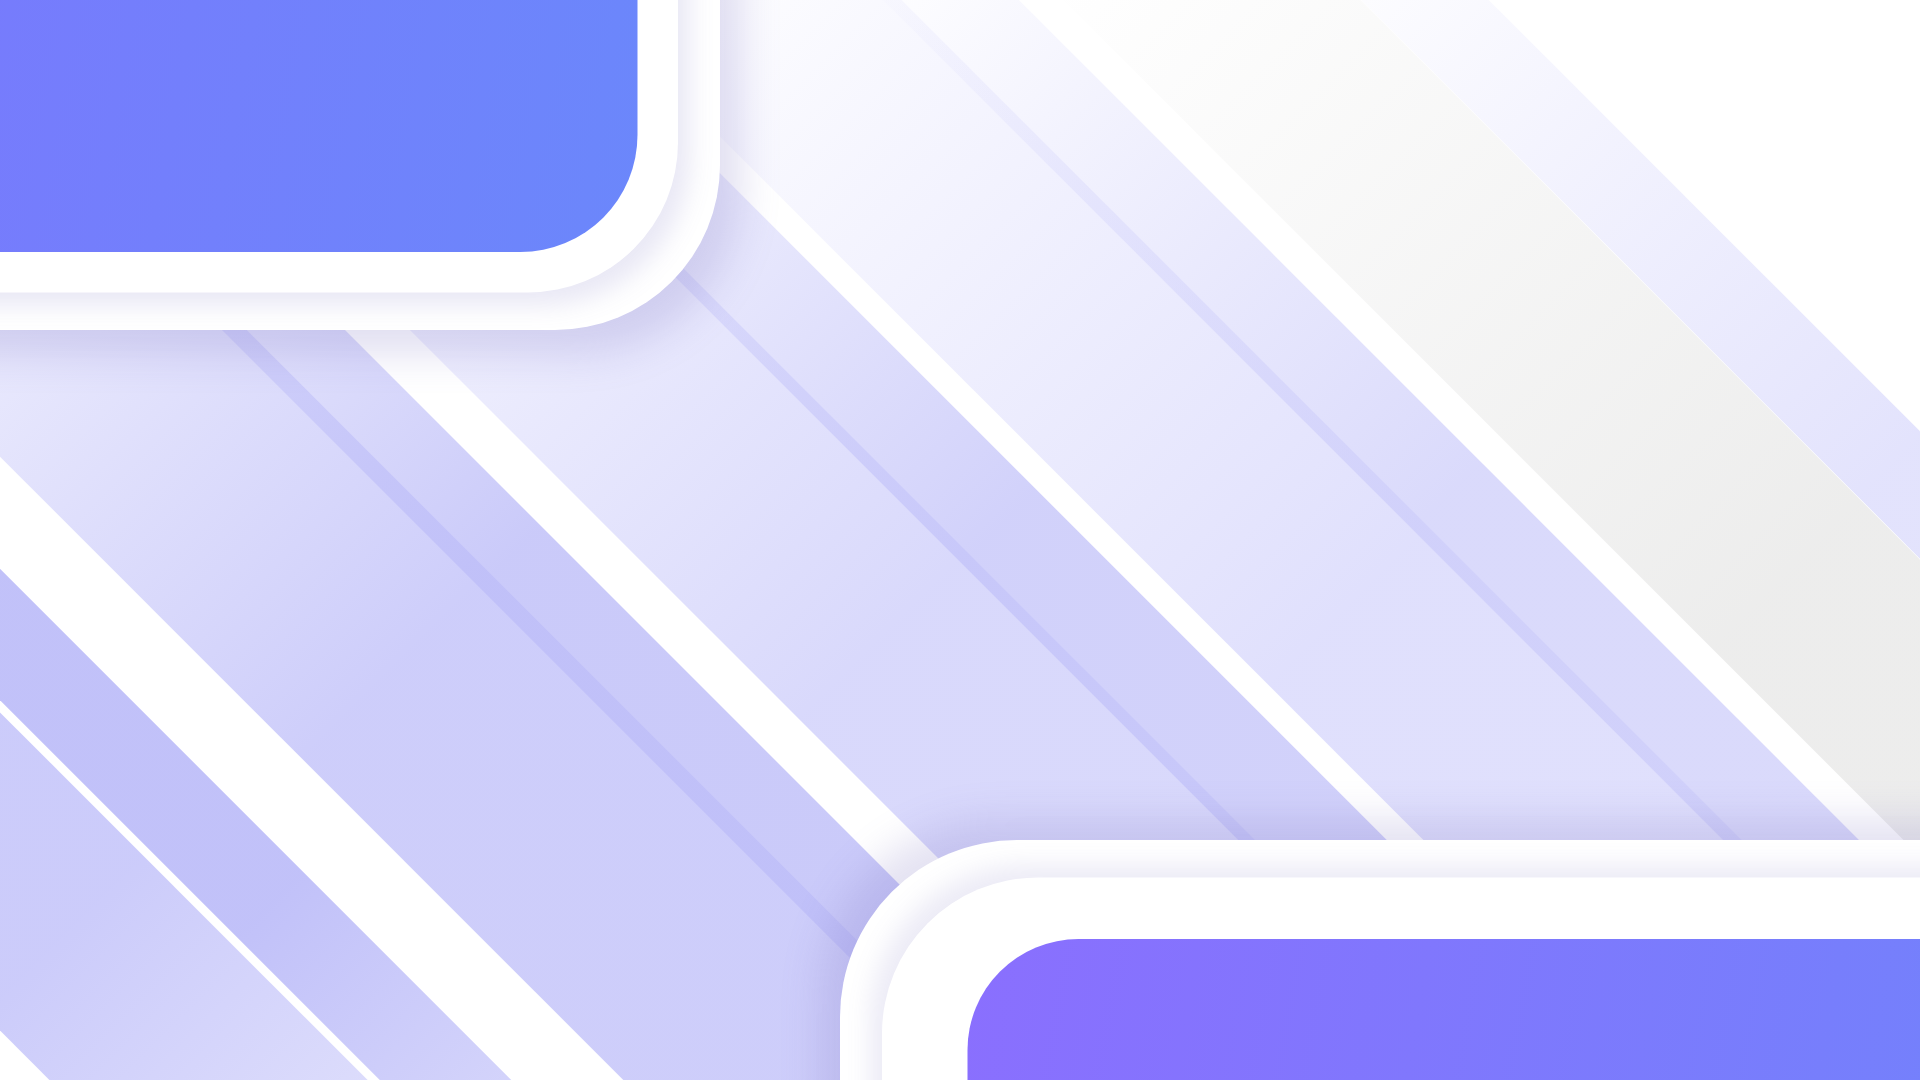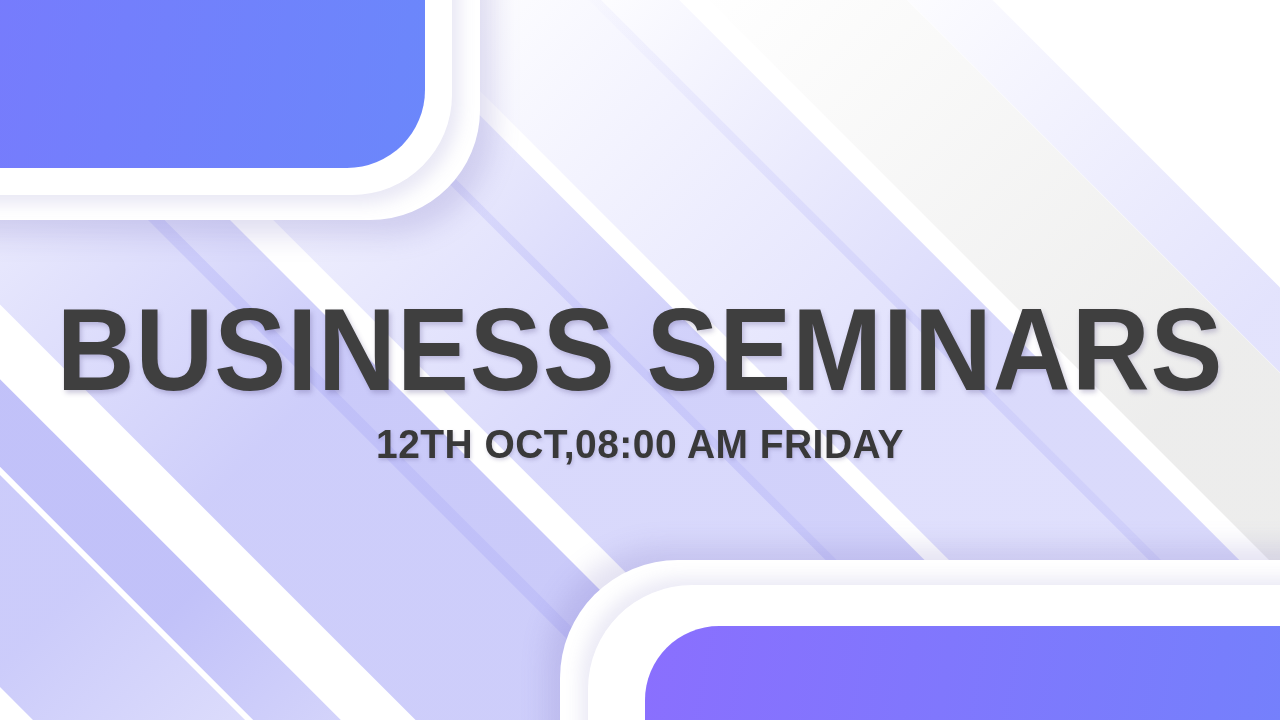--- a/index.html
+++ b/index.html
@@ -156,18 +156,14 @@
     </div>
 
   <div class="corner-shape tl-shadow"></div>
   <div class="corner-shape tl-white"></div>
   <div class="corner-shape tl-gradient" style="background: linear-gradient(100deg, rgb(130, 112, 254) 0%, rgb(107, 135, 251) 100%); border-bottom-right-radius: 78px;"></div>
 
   <div class="corner-shape br-shadow"></div>
   <div class="corner-shape br-white"></div>
   <div class="corner-shape br-gradient" style="background: linear-gradient(100deg, rgb(138, 111, 254) 0%, rgb(109, 134, 251) 100%); border-top-left-radius: 74px;"></div>
 
-  <div class="text-block">
-    <div class="event-title" style="color: rgb(63, 63, 63);">BUSINESS SEMINARS</div>
-    <div class="event-subtitle" style="color: rgb(57, 57, 57);">12TH OCT,08:00 AM FRIDAY</div>
-  </div>
 
 </div>
 
 </body></html>

